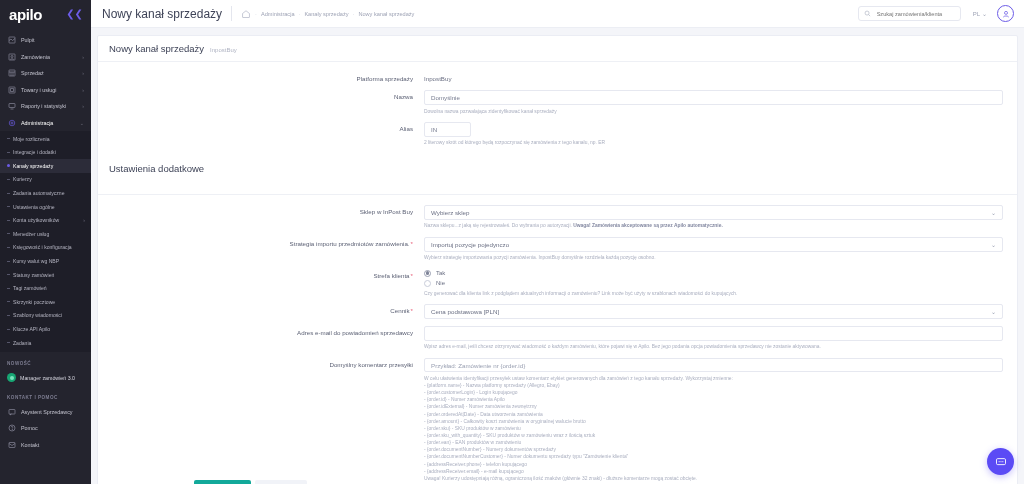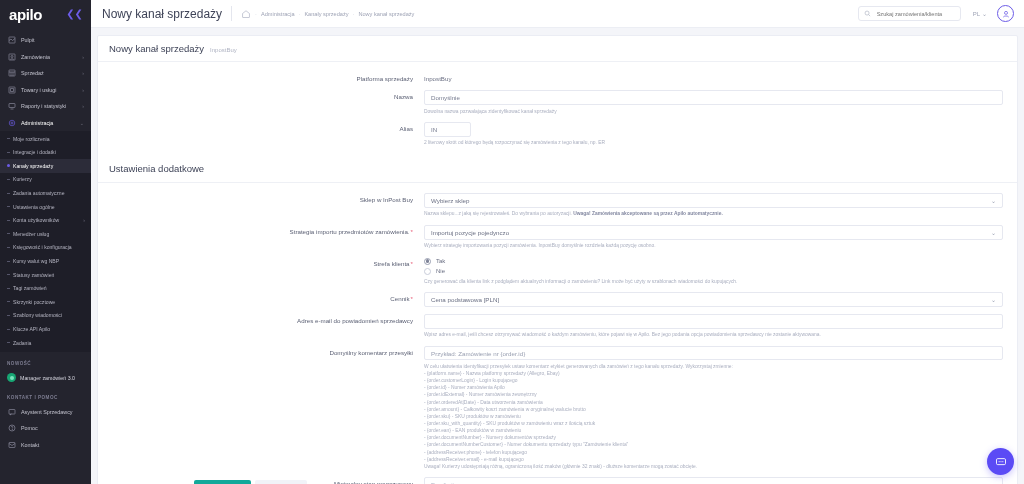--- a/index.html
+++ b/index.html
@@ -195,21 +195,21 @@
     width:7px; height:7px; border-radius:50%;
     border:1px solid #c9cdda; margin-right:5px;
     display:flex; align-items:center; justify-content:center;
     flex:0 0 7px; background:#fff;
   }
   .radio.on { border-color:#9aa0b2; }
   .radio.on i { width:3.2px; height:3.2px; background:#7f8498; border-radius:50%; display:block; }
 
   .section-title {
     font-size:9.5px; color:#3e4357;
-    padding:9px 0 8px 11px;
+    padding:9px 0 20px 11px;
     border-bottom:1px solid #eef0f5;
     margin:0 0 10px 0;
   }
 
   .textarea {
     width:100%; height:14px;
     border:1px solid #e6e8f0; border-radius:2px;
     background:#fff; padding:3px 6px;
     font-size:6.2px; color:#9aa0b2;
   }

